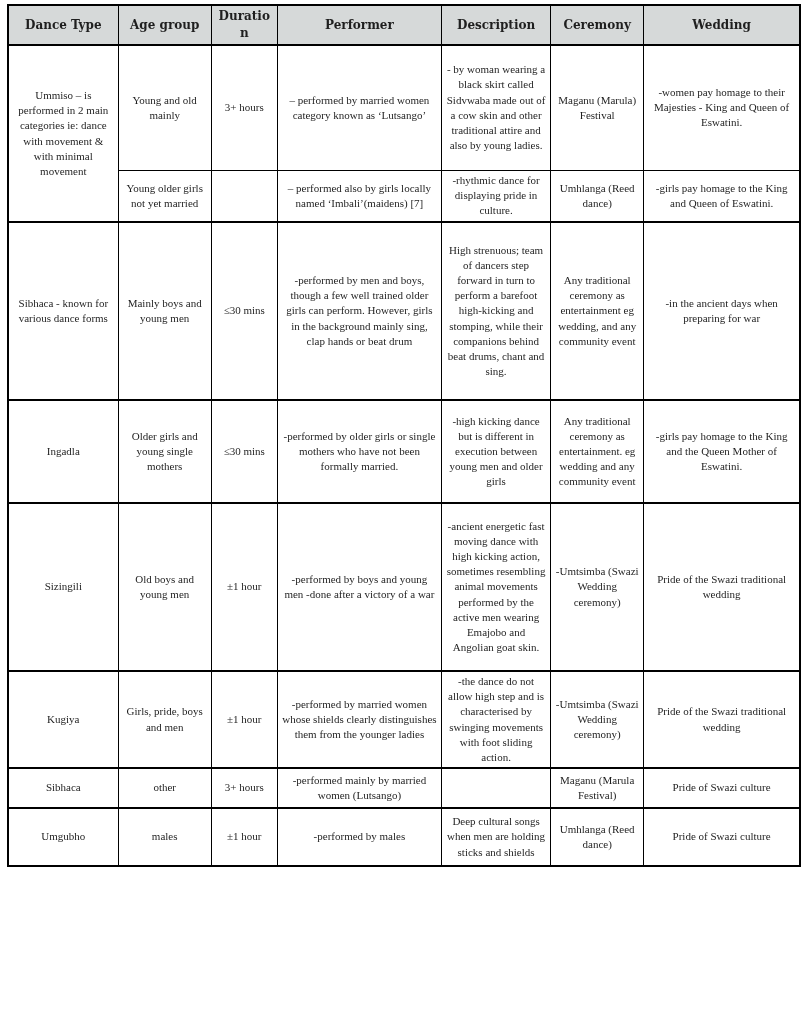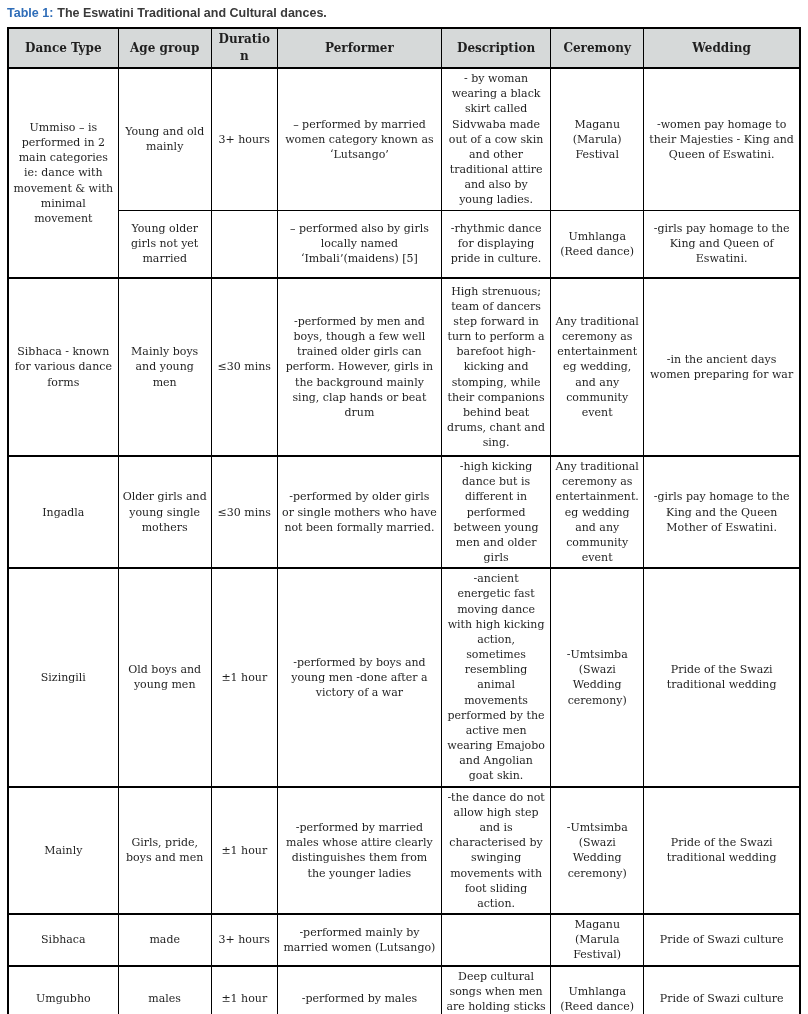--- a/index.html
+++ b/index.html
@@ -40,31 +40,28 @@
     overflow:hidden;
     word-wrap:break-word;
   }
   thead th{
     background:var(--header-bg);
     font-weight:bold;
     font-size:12px;
     height:40px;
     border-bottom:2px solid var(--border-color);
   }
-  tbody tr td{border-top:2px solid var(--border-color);}
+  tbody tr td{border-top:2px solid var(--border-color);font-family:Liberation Serif, serif;}
   tbody tr.minor td{border-top:1px solid var(--border-color);}
 </style>
 </head>
 <body>
 
 <div class="page">
 
-  <div class="caption">
-    <span class="cap-label">Table 1:</span><span class="cap-text">The Eswatini Traditional and Cultural dances.</span>
-  </div>
 
   <table class="dances">
     <colgroup>
       <col style="width:110px">
         <col style="width:93px">
         <col style="width:66px">
       <col style="width:164px">
         <col style="width:109px">
         <col style="width:93px">
       <col style="width:156px">
@@ -83,67 +80,67 @@
     <tbody>
       <tr style="height:125px;">
         <td rowspan="2">Ummiso – is performed in 2 main categories ie: dance with movement &amp; with minimal movement</td>
         <td>Young and old mainly</td>
         <td>3+ hours</td>
         <td>– performed by married women category known as ‘Lutsango’</td>
         <td>- by woman wearing a black skirt called Sidvwaba made out of a cow skin and other traditional attire and also by young ladies.</td>
         <td>Maganu (Marula) Festival</td>
         <td>-women pay homage to their Majesties - King and Queen of Eswatini.</td>
       </tr>
-      <tr class="minor" style="height:68px;margin-top:12px;">
+      <tr class="minor" style="height:52px;margin-top:12px;">
         <td>Young older girls not yet married</td>
         <td></td>
-        <td>– performed also by girls locally named ‘Imbali’(maidens) [5]</td>
+        <td>– performed also by girls locally named ‘Imbali’(maidens) [7]</td>
         <td>-rhythmic dance for displaying pride in culture.</td>
         <td>Umhlanga (Reed dance)</td>
         <td>-girls pay homage to the King and Queen of Eswatini.</td>
       </tr>
       <tr style="height:178px;">
         <td>Sibhaca - known for various dance forms</td>
         <td>Mainly boys and young men</td>
         <td>≤30 mins</td>
         <td>-performed by men and boys, though a few well trained older girls can perform. However, girls in the background mainly sing, clap hands or beat drum</td>
         <td>High strenuous; team of dancers step forward in turn to perform a barefoot high-kicking and stomping, while their companions behind beat drums, chant and sing.</td>
         <td>Any traditional ceremony as entertainment eg wedding, and any community event</td>
-        <td>-in the ancient days women preparing for war</td>
+        <td>-in the ancient days when preparing for war</td>
       </tr>
       <tr style="height:103px;">
         <td>Ingadla</td>
         <td>Older girls and young single mothers</td>
         <td>≤30 mins</td>
         <td>-performed by older girls or single mothers who have not been formally married.</td>
-        <td>-high kicking dance but is different in performed between young men and older girls</td>
+        <td>-high kicking dance but is different in execution between young men and older girls</td>
         <td>Any traditional ceremony as entertainment. eg wedding and any community event</td>
         <td>-girls pay homage to the King and the Queen Mother of Eswatini.</td>
       </tr>
       <tr style="height:168px;">
         <td>Sizingili</td>
         <td>Old boys and young men</td>
         <td>±1 hour</td>
         <td>-performed by boys and young men -done after a victory of a war</td>
         <td>-ancient energetic fast moving dance with high kicking action, sometimes resembling animal movements performed by the active men wearing Emajobo and Angolian goat skin.</td>
         <td>-Umtsimba (Swazi Wedding ceremony)</td>
         <td>Pride of the Swazi traditional wedding</td>
       </tr>
       <tr style="height:88px;">
-        <td>Mainly</td>
+        <td>Kugiya</td>
         <td>Girls, pride, boys and men</td>
         <td>±1 hour</td>
-        <td>-performed by married males whose attire clearly distinguishes them from the younger ladies</td>
+        <td>-performed by married women whose shields clearly distinguishes them from the younger ladies</td>
         <td>-the dance do not allow high step and is characterised by swinging movements with foot sliding action.</td>
         <td>-Umtsimba (Swazi Wedding ceremony)</td>
         <td>Pride of the Swazi traditional wedding</td>
       </tr>
       <tr style="height:40px;">
         <td>Sibhaca</td>
-        <td>made</td>
+        <td>other</td>
         <td>3+ hours</td>
         <td>-performed mainly by married women (Lutsango)</td>
         <td></td>
         <td>Maganu (Marula Festival)</td>
         <td>Pride of Swazi culture</td>
       </tr>
       <tr style="height:58px;">
         <td>Umgubho</td>
         <td>males</td>
         <td>±1 hour</td>

